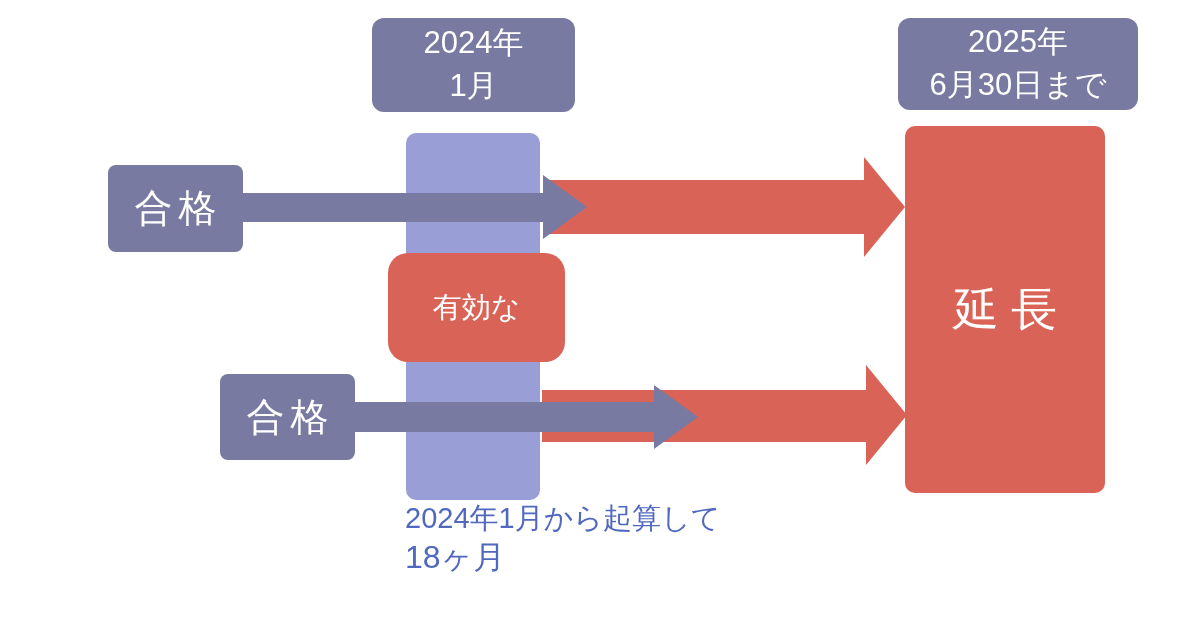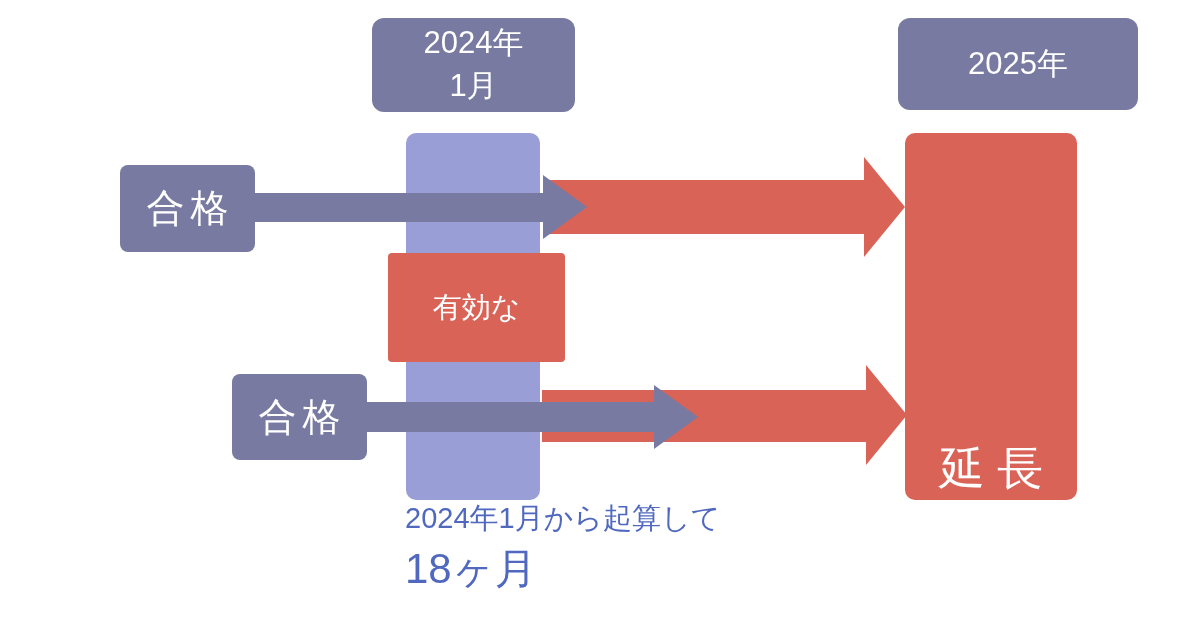--- a/index.html
+++ b/index.html
@@ -43,21 +43,20 @@
   .label-box.end{left:873px;top:18px;width:240px;height:92px;margin-left:25px;}
   
   .pass-box{
     position:absolute;
     background:var(--purple);
     border-radius:8px;
     color:var(--white_text);
     display:flex;align-items:center;justify-content:center;
     font-size:38px;letter-spacing:6px;text-indent:6px;
     z-index:4;
-    margin-left:12px;
   }
   .pass-box.pb1{left:108px;top:165px;width:135px;height:87px;}
   .pass-box.pb2{left:220px;top:374px;width:135px;height:86px;}
   
   .arrow{position:absolute;}
   .arrow .shaft{position:absolute;}
   .arrow .head{position:absolute;width:0;height:0;}
   .red-arrow{z-index:2;}
   .red-arrow .shaft{background:var(--red);}
   .red-arrow .head{
@@ -81,60 +80,61 @@
   .purple-arrow.p1{left:243px;top:175px;width:344px;height:64px;}
   .purple-arrow.p1 .shaft{left:0;top:18px;width:301px;height:29px;}
   .purple-arrow.p1 .head{left:300px;top:0;}
   .purple-arrow.p2{left:355px;top:385px;width:343px;height:64px;}
   .purple-arrow.p2 .shaft{left:0;top:17px;width:300px;height:30px;}
   .purple-arrow.p2 .head{left:299px;top:0;}
   
   .valid-box{
     position:absolute;left:388px;top:253px;width:177px;height:109px;
     background:var(--red);
-    border-radius:4px;
+    border-radius:20px;
     color:var(--white_text);
     display:flex;flex-direction:column;align-items:center;justify-content:center;
     font-size:29px;line-height:1.42;
     z-index:4;text-align:center;
   }
   
   .ext-box{
-    position:absolute;left:905px;top:133px;width:172px;height:367px;
+    position:absolute;left:905px;top:126px;width:200px;height:367px;
     background:var(--red);
     border-radius:10px;
     color:var(--white_text);
-    display:flex;align-items:flex-end;justify-content:center;
+    display:flex;align-items:center;justify-content:center;
     font-size:46px;letter-spacing:12px;text-indent:12px;
     z-index:2;
   }
   
   .footnote{
     position:absolute;left:405px;top:501px;width:640px;
     color:var(--blue_text);
     text-align:left;
     z-index:4;
   }
   .footnote .fn1{font-size:29px;line-height:1.2;}
-  .footnote .fn2{font-size:42px;line-height:1.2;margin-top:8px;}
+  .footnote .fn2{font-size:32px;line-height:1.2;margin-top:2px;}
 </style>
 </head>
 <body>
 
 <div class="canvas">
 
   <div class="band"></div>
 
   <div class="label-box start">
     <span>2024年</span>
     <span>1月</span>
   </div>
 
   <div class="label-box end">
     <span>2025年</span>
+    <span>6月30日まで</span>
   </div>
 
   <div class="arrow red-arrow r1">
     <div class="shaft"></div>
     <div class="head"></div>
   </div>
 
   <div class="arrow red-arrow r2">
     <div class="shaft"></div>
     <div class="head"></div>

